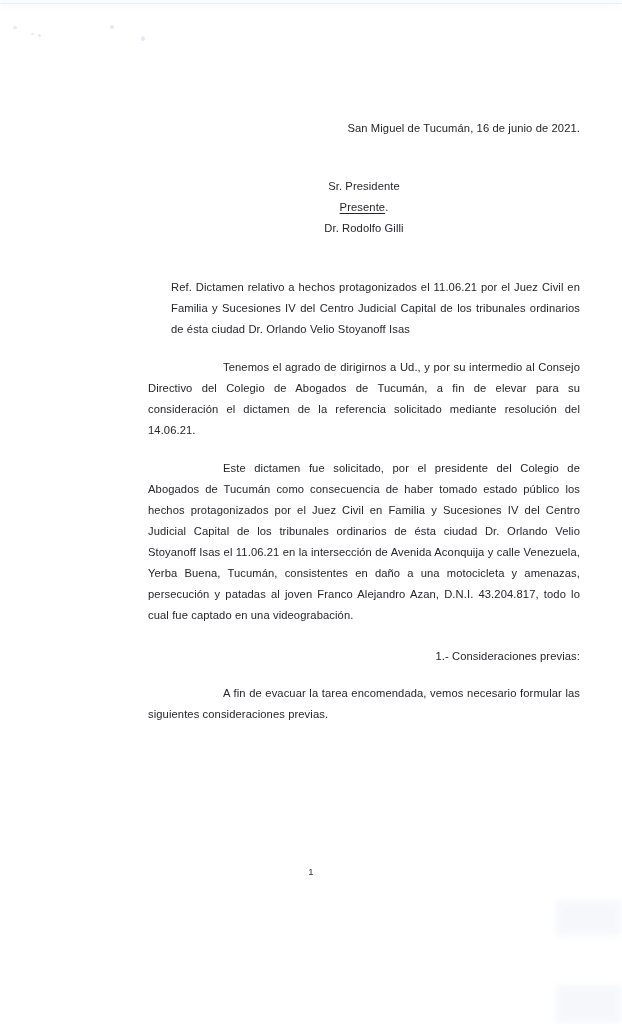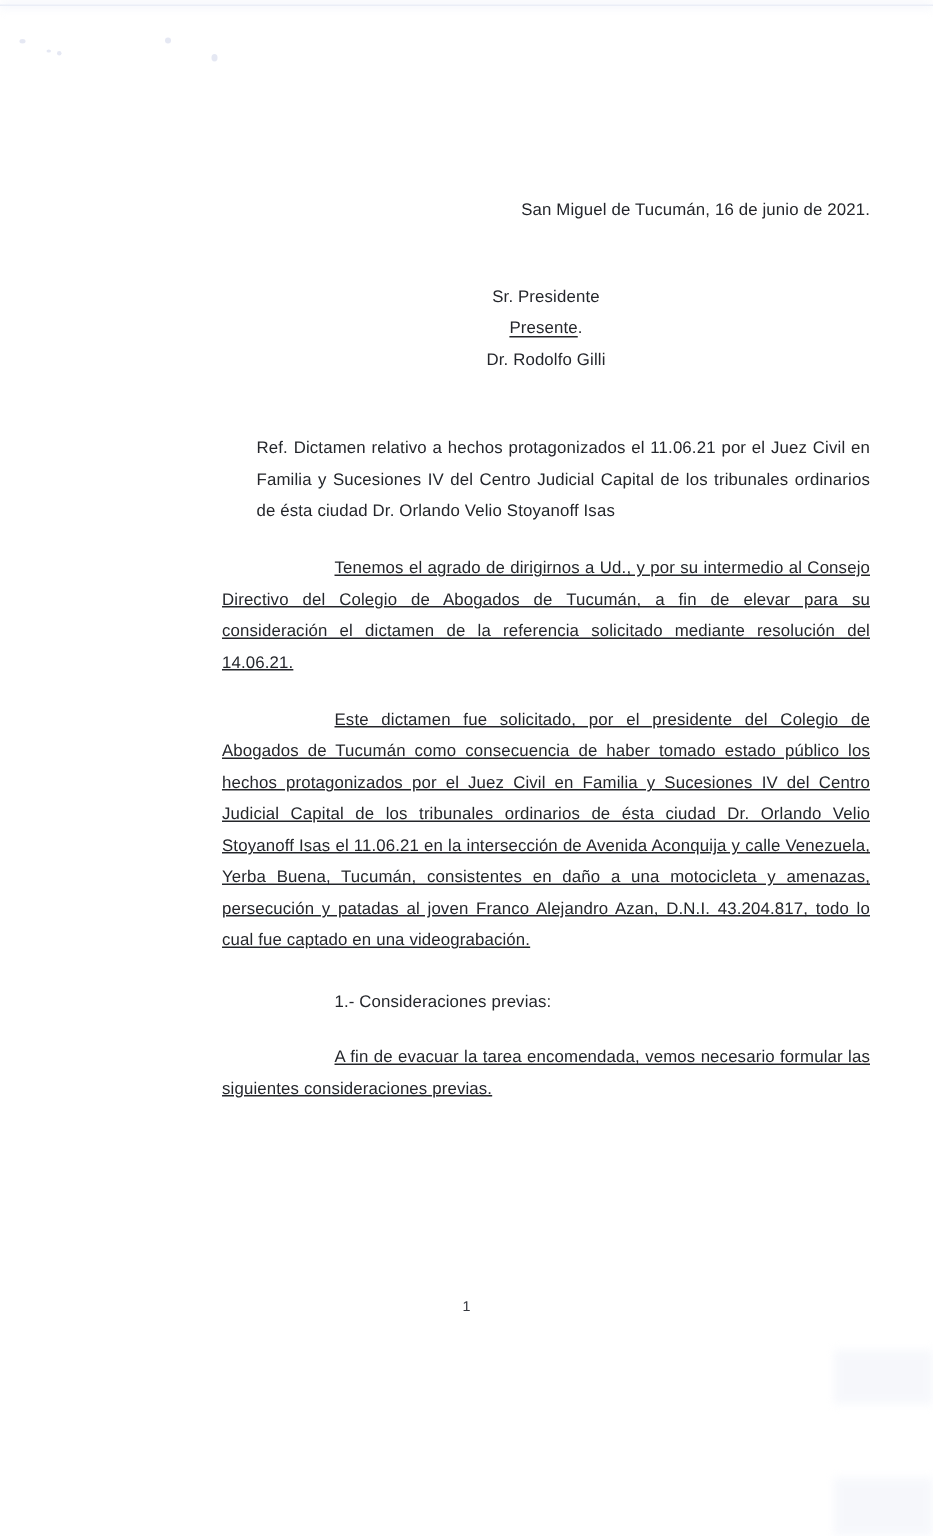--- a/index.html
+++ b/index.html
@@ -33,21 +33,21 @@
   .scanline {
     position: absolute;
     left: 0; right: 0;
     height: 1px;
     background: #e3e8f4;
     opacity: .8;
   }
   #content {
     position: absolute;
     left: 148px;
-    top: 12px;
+    top: 0;
     width: 432px;
   }
   .doc-text {
     color: #24262b;
     font-size: 11.2px;
     line-height: 21px;
     letter-spacing: .1px;
   }
   .date-line {
     text-align: right;
@@ -64,26 +64,26 @@
   }
   .ref-block {
     margin-top: 38px;
     text-align: justify;
     margin-left: 23px;
   }
   .para {
     margin-top: 17px;
     text-align: justify;
     text-indent: 75px;
-    text-decoration: underline;
   }
   .para.tight { margin-top: 16px; }
   .section-head {
     margin-top: 20px;
     text-indent: 75px;
+    text-align: right;
   }
   .page-number {
     position: absolute;
     left: 0; right: 0;
     top: 866px;
     text-align: center;
     color: #35383f;
     font-size: 9.5px;
   }
 </style>

